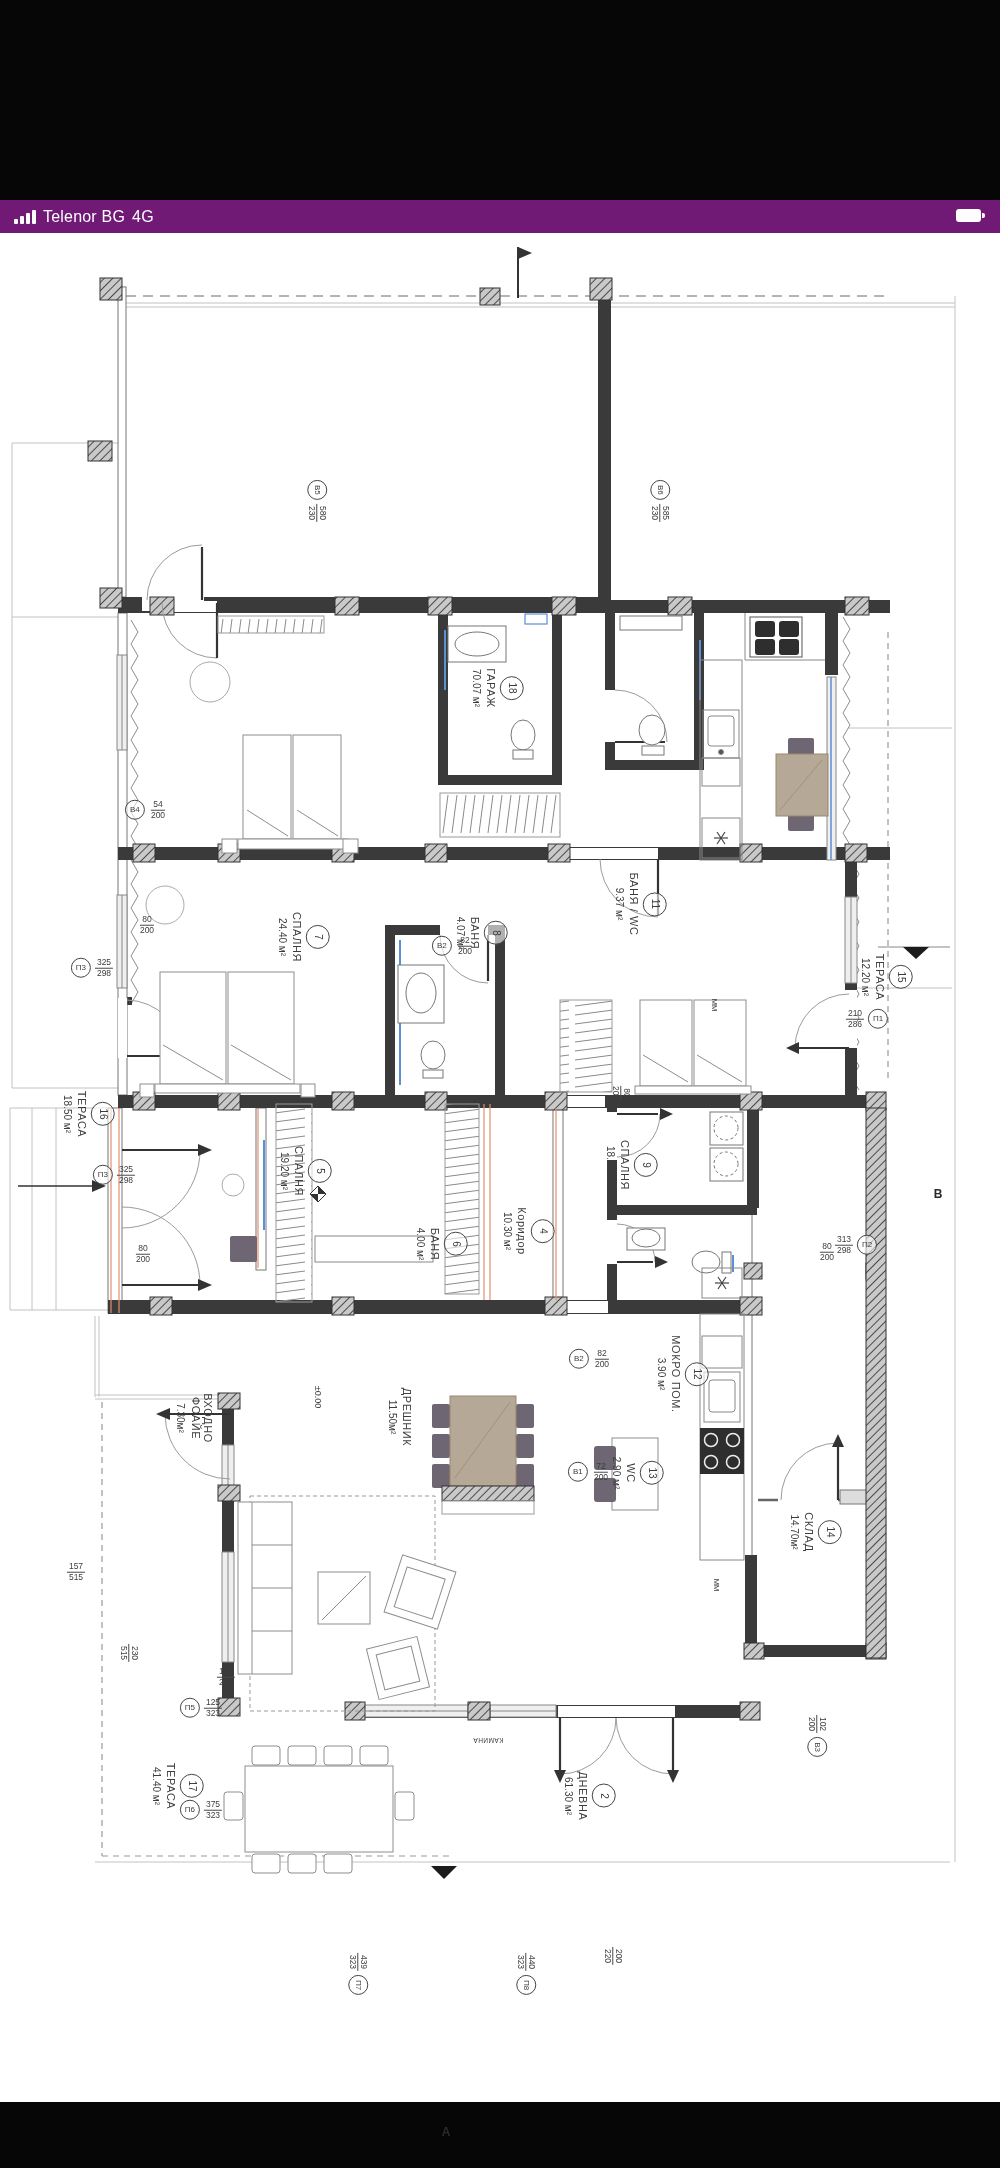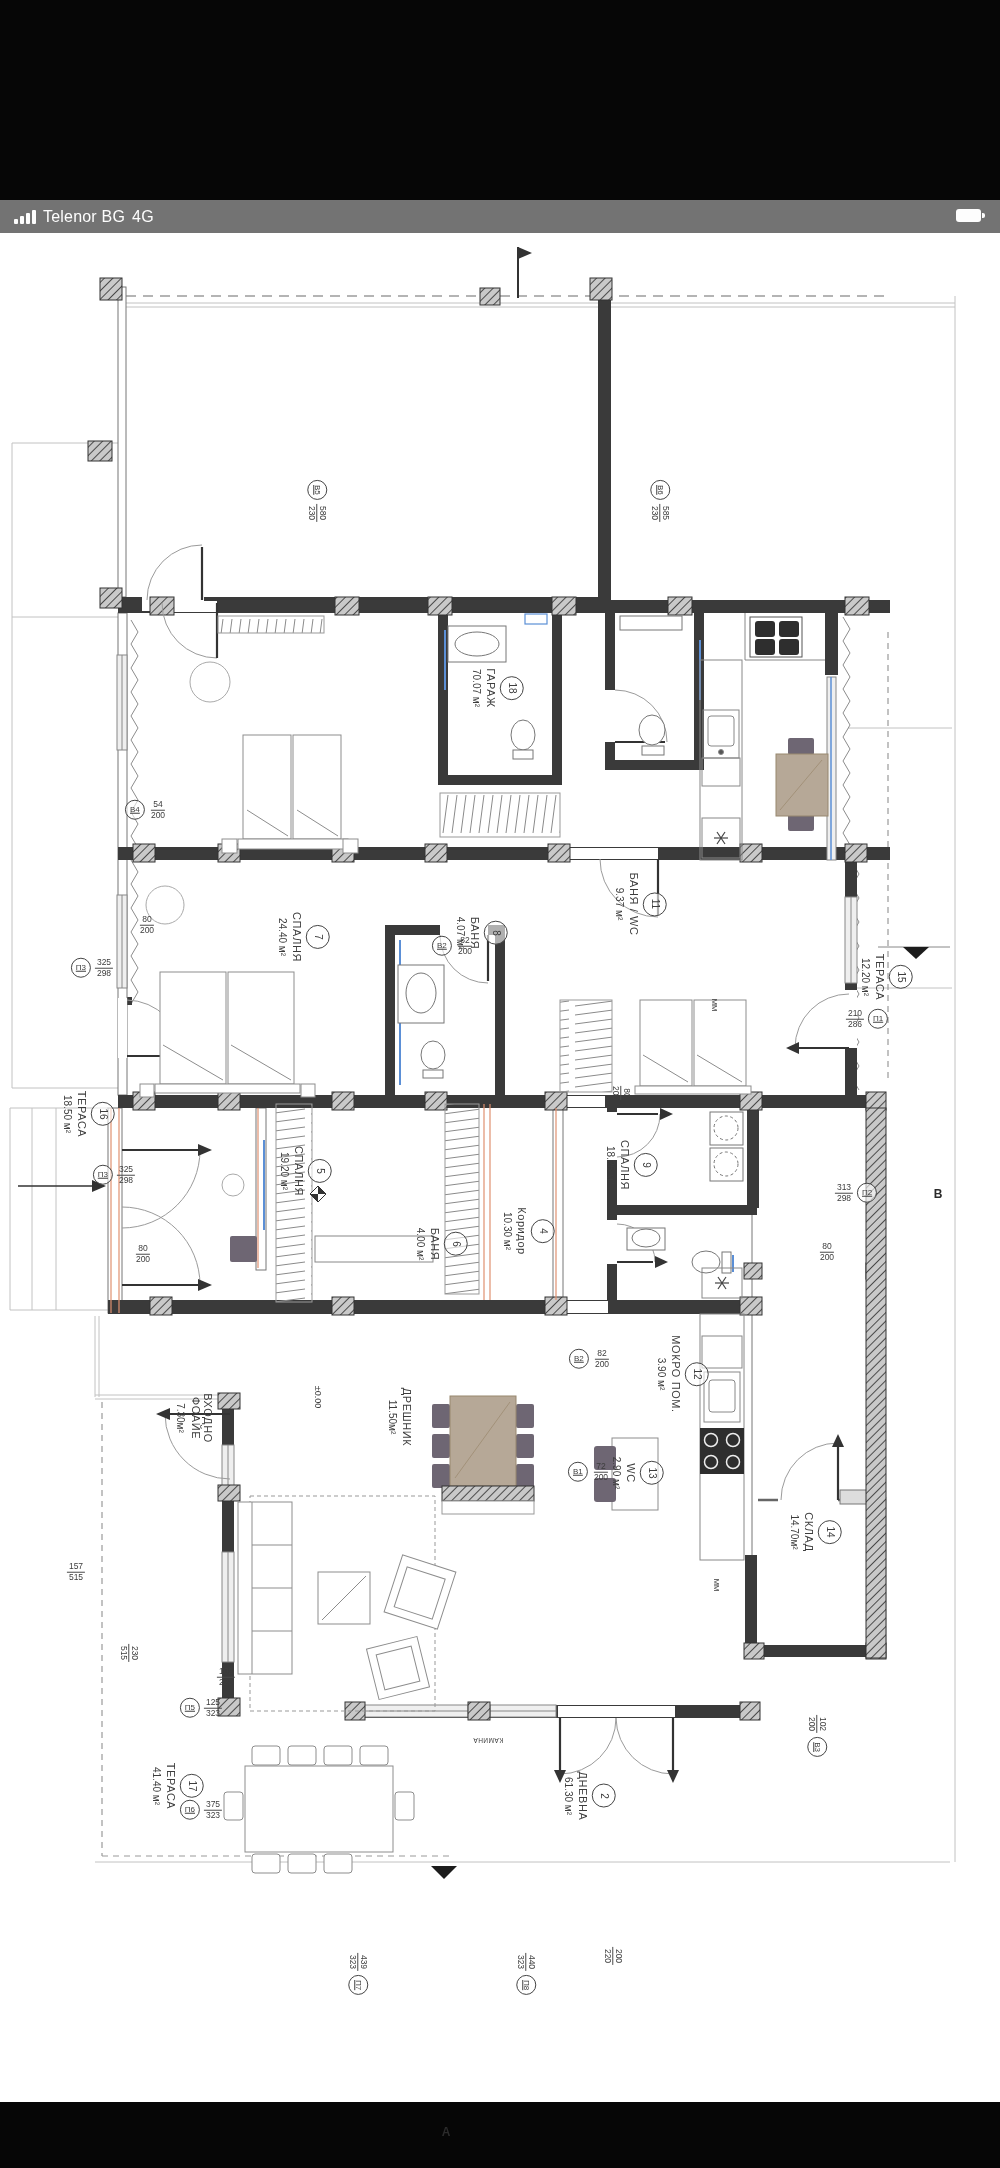--- a/index.html
+++ b/index.html
@@ -1,20 +1,20 @@
 <!DOCTYPE html>
 <html><head>
 <meta charset="utf-8">
 <style>
   html,body{margin:0;padding:0;background:#000;}
   #frame{position:relative;width:1000px;height:2168px;background:#fff;overflow:hidden;
          font-family:"Liberation Sans",sans-serif;}
   #top-black{position:absolute;left:0;top:0;width:1000px;height:200px;background:#060606;}
   #bottom-black{position:absolute;left:0;top:2102px;width:1000px;height:66px;background:#060606;}
-  #status-bar{position:absolute;left:0;top:200px;width:1000px;height:33px;background:#737373;
+  #status-bar{position:absolute;left:0;top:200px;width:1000px;height:33px;background:#701a75;
               color:#fdfdfd;display:flex;align-items:center;}
   #status-bar .carrier-wrap{position:absolute;left:14px;top:0;height:33px;display:flex;align-items:center;gap:7px;}
   #status-bar .sigbars{display:flex;align-items:flex-end;gap:2px;height:14px;}
   #status-bar .sigbars i{display:block;width:4px;background:#fdfdfd;border-radius:1px;}
   #status-bar .t{font-size:16px;letter-spacing:.2px;}
   #clock{position:absolute;left:0;right:0;text-align:center;font-size:16px;}
   #battery{position:absolute;right:14px;top:9px;width:30px;height:14px;}
   #battery .body{position:absolute;left:0;top:0;width:25px;height:13px;background:#fdfdfd;border-radius:3px;}
   #battery .tip{position:absolute;left:26px;top:4px;width:3px;height:5px;background:#fdfdfd;border-radius:0 2px 2px 0;}
   #plan{position:absolute;left:0;top:233px;width:1000px;height:1869px;background:#fff;}
@@ -22,21 +22,21 @@
   .lbl{position:absolute;color:#3d3d3d;transform:translate(-50%,-50%);white-space:nowrap;z-index:5;}
   .room-label{display:flex;flex-direction:column;align-items:center;gap:3px;text-align:center;line-height:1.12;
               transform:translate(-50%,-50%) rotate(90deg);}
   .room-label .rname{font-size:11px;letter-spacing:.6px;}
   .room-label .rarea{font-size:10px;}
   .room-label.wrap .rname{white-space:normal;width:58px;}
   .cnum{width:22px;height:22px;border:1.3px solid #454545;border-radius:50%;font-size:10px;line-height:22px;
         text-align:center;flex:0 0 auto;background:rgba(255,255,255,.6);}
   .open-label{display:flex;align-items:center;gap:4px;transform:translate(-50%,-50%);}
   .open-label.rot{transform:translate(-50%,-50%) rotate(90deg);}
-  .open-label .cnum{width:18px;height:18px;line-height:18px;font-size:8px;text-decoration:underline;}
+  .open-label .cnum{width:18px;height:18px;line-height:18px;font-size:8px;}
   .frac{display:flex;flex-direction:column;align-items:center;font-size:8.5px;line-height:1.15;color:#3d3d3d;}
   .frac .fw{border-bottom:1px solid #4a4a4a;padding:0 2px;}
   .frac .fh{padding:0 2px;}
   .ann{font-size:9px;}
   .ann.rot{transform:translate(-50%,-50%) rotate(90deg);}
   .ann.tiny{font-size:6.5px;letter-spacing:.5px;transform:translate(-50%,-50%) rotate(180deg);}
   .seclet{font-size:12px;font-weight:bold;color:#2a2a2a;}
 </style>
 </head>
 <body>
@@ -597,21 +597,21 @@
           <span class="fh">200</span>
         </span>
     </div>
     <div class="lbl open-label" style="left:867px;top:786px">
       <span class="frac">
           <span class="fw">210</span>
           <span class="fh">286</span>
         </span>
       <span class="cnum">П1</span>
     </div>
-    <div class="lbl open-label" style="left:856px;top:960px">
+    <div class="lbl open-label" style="left:856px;top:1012px">
       <span class="frac">
           <span class="fw">313</span>
           <span class="fh">298</span>
         </span>
       <span class="cnum">П2</span>
     </div>
     <div class="lbl open-label" style="left:114px;top:942px">
       <span class="cnum">П3</span>
       <span class="frac">
           <span class="fw">325</span>

